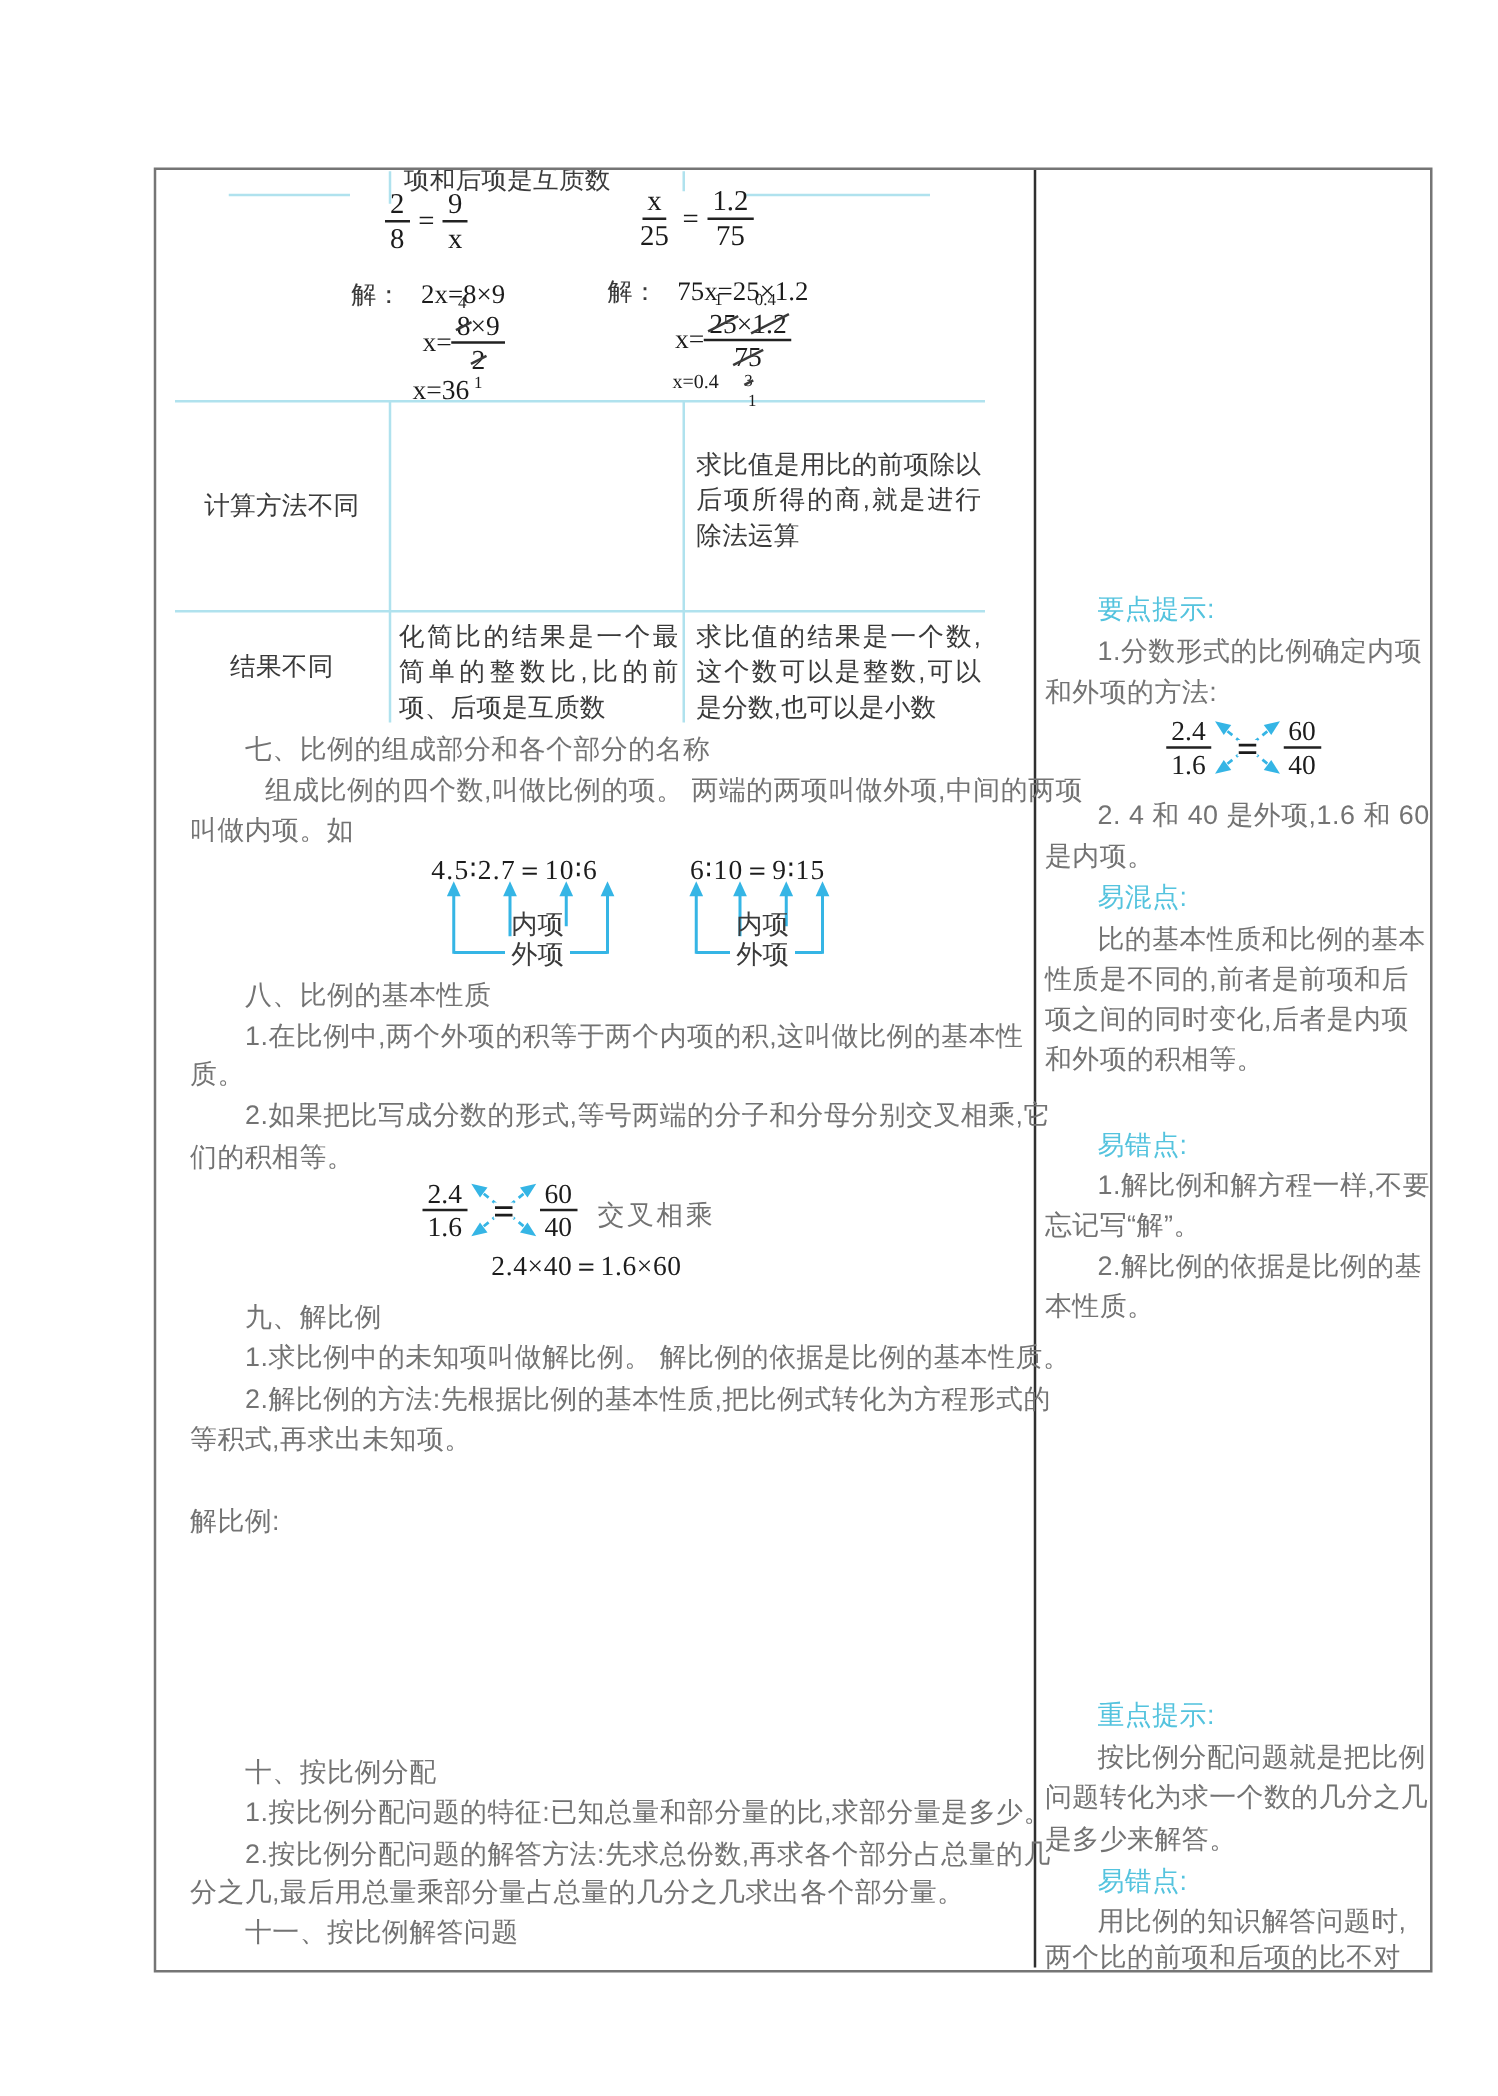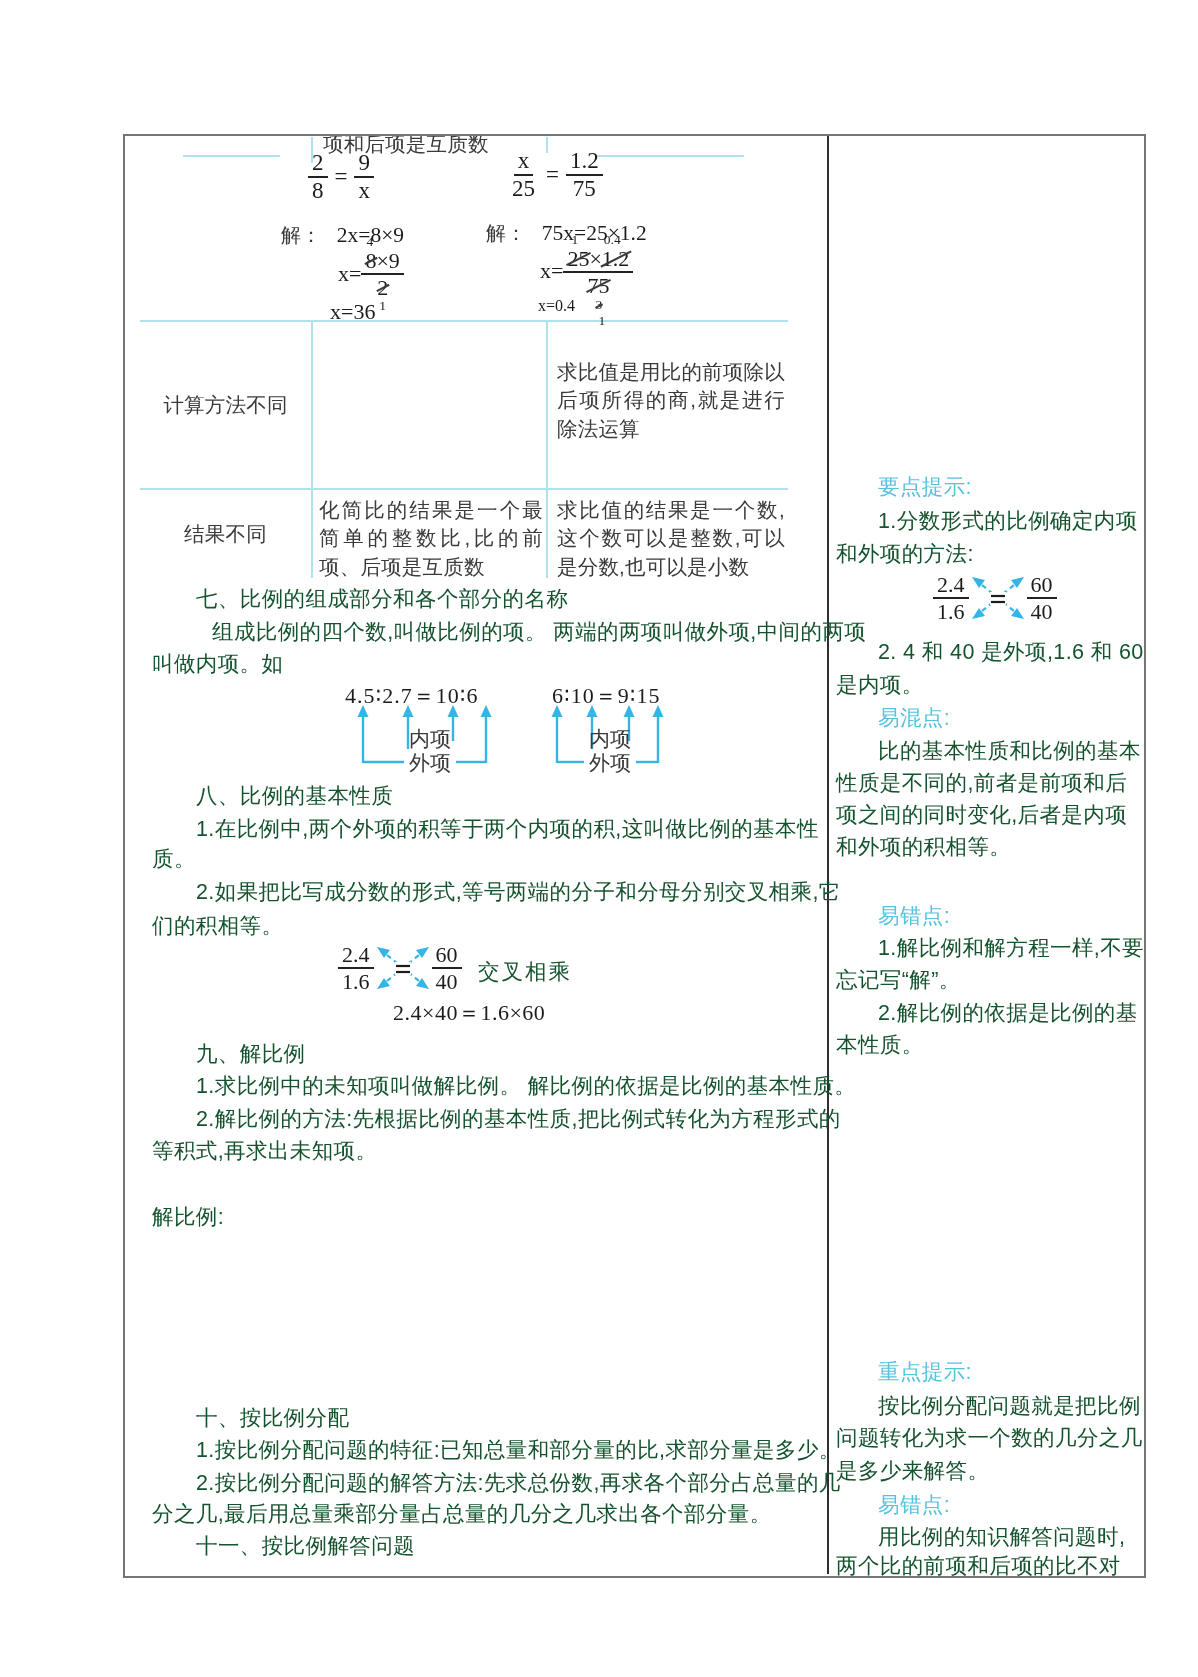--- a/index.html
+++ b/index.html
@@ -1,19 +1,19 @@
 <!DOCTYPE html>
 <html><head>
 <meta charset="utf-8">
 <style>
   html,body{margin:0;padding:0;background:#ffffff;}
   #page{position:relative;width:1198px;height:1677px;background:#ffffff;overflow:hidden;
         font-family:"Liberation Sans",sans-serif;color:#3a3a3a;}
   .abs{position:absolute;}
-  .t{position:absolute;font-size:21.5px;line-height:28px;white-space:nowrap;color:#14532d;letter-spacing:0.4px;}
+  .t{position:absolute;font-size:21.5px;line-height:28px;white-space:nowrap;color:#737373;letter-spacing:0.4px;}
   .cyanT{color:#54c3de;}
   .tableTxt{position:absolute;font-size:20.5px;line-height:28.4px;color:#3a3a3a;text-align:justify;letter-spacing:0.2px;}
   .serif{font-family:"Liberation Serif","DejaVu Serif",serif;color:#1c1c1c;}
   .mline{position:absolute;font-size:21px;white-space:nowrap;}
   .frac{display:inline-flex;flex-direction:column;align-items:center;vertical-align:middle;
         font-family:"Liberation Serif","DejaVu Serif",serif;color:#1c1c1c;line-height:1.15;}
   .frac .fn{display:block;border-bottom:2px solid #222;padding:0 4px;text-align:center;}
   .frac .fd{display:block;text-align:center;padding:0 4px;}
   .eqrow{position:absolute;display:flex;align-items:center;font-size:23px;}
   .eqrow .eqs{margin:0 7px;font-family:"Liberation Serif",serif;color:#1c1c1c;}

